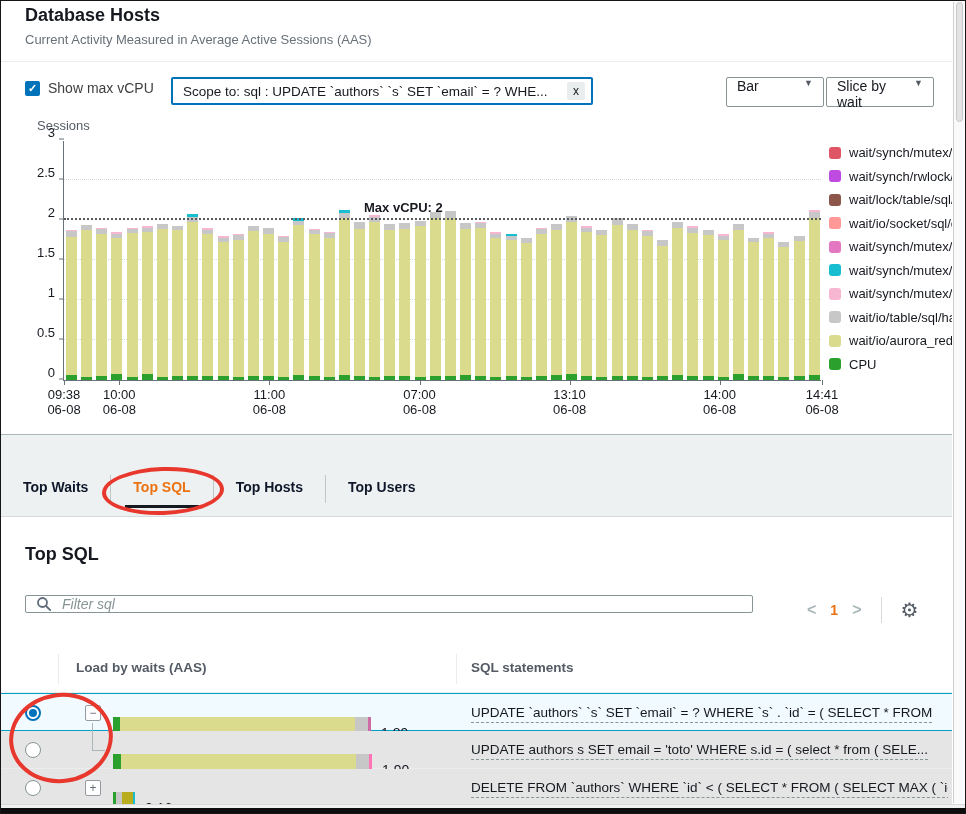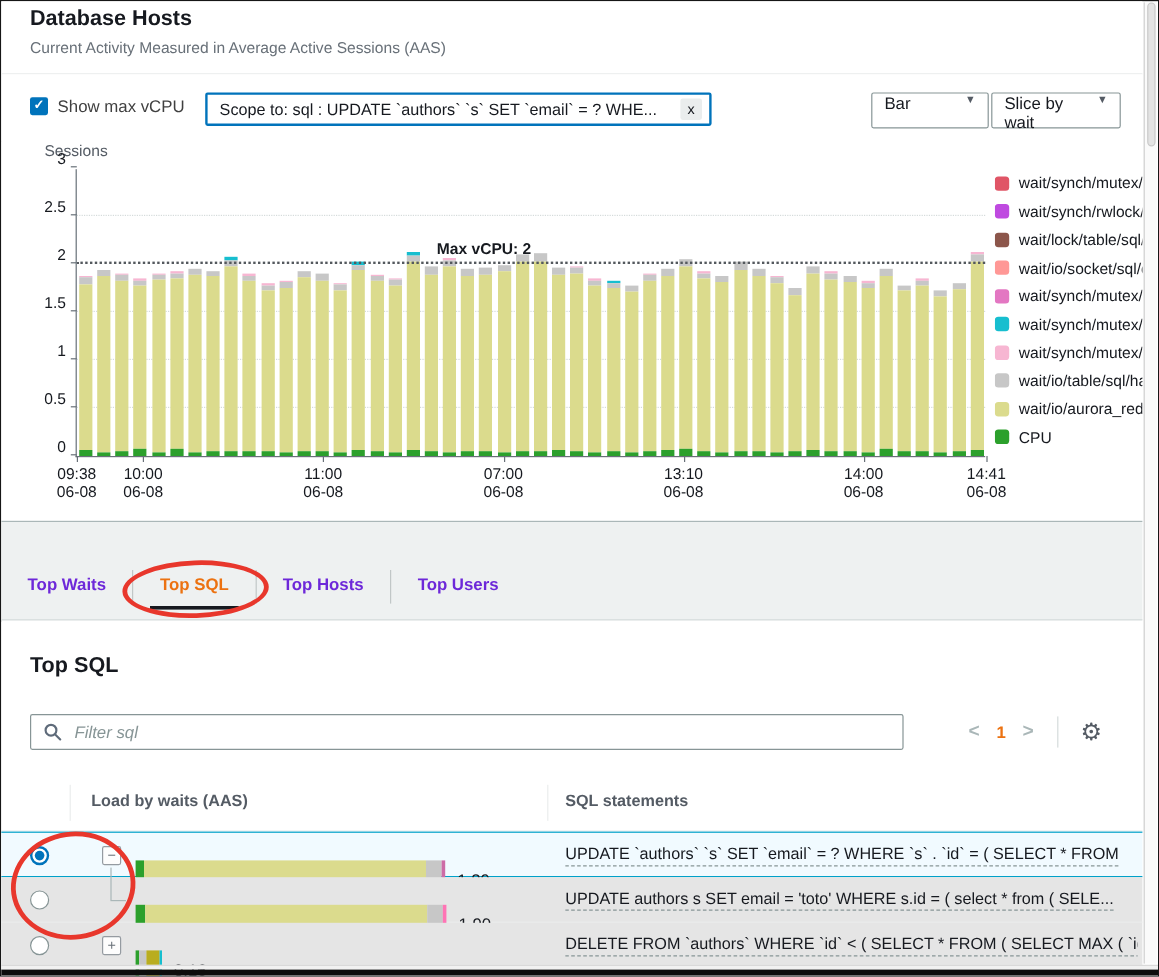--- a/index.html
+++ b/index.html
@@ -47,34 +47,34 @@
   .xtick-label { position:absolute; top:calc(100% + 7px); transform:translateX(-50%); font-size:13px; color:#16191f; text-align:center; line-height:15px; white-space:nowrap; }
   .legend { position:absolute; left:828px; top:23px; right:0; height:245px; overflow:hidden; }
   .legend-item { display:flex; align-items:center; gap:8px; height:23.5px; white-space:nowrap; }
   .legend-swatch { width:12px; height:12px; border-radius:3px; flex:0 0 12px; }
   .legend-label { font-size:13px; color:#16191f; }
 
   
   .panel-split { position:absolute; top:433px; left:0; right:13px; height:1px; background:#aab7b8; }
   .gray-band { position:absolute; top:434px; left:0; right:13px; height:82px; background:#eef1f1; border-bottom:1px solid #d5dbdb; }
   .tabs { position:absolute; left:0px; top:32px; display:flex; align-items:center; height:44px; }
-  .tab { position:relative; padding:0 22px; font-size:14px; font-weight:bold; color:#6d28d9; cursor:pointer; height:44px; line-height:40px; }
+  .tab { position:relative; padding:0 22px; font-size:14px; font-weight:bold; color:#0f172a; cursor:pointer; height:44px; line-height:40px; }
   .tab.active { color:#ec7211; }
   .tab.active .underline { position:absolute; left:14px; right:14px; bottom:3px; height:3px; background:#16191f; }
   .tab-sep { width:1px; height:28px; background:#c1c7c7; }
 
   
   .annot { position:absolute; border:4px solid #e8372c; border-radius:50%; background:transparent; z-index:50; pointer-events:none; }
   .annot.tab-annot { left:101px; top:466px; width:122px; height:48px; transform:rotate(-2deg); }
   .annot.row-annot { left:8px; top:692px; width:104px; height:90px; transform:rotate(-8deg); }
 
   
   .sql-card { position:absolute; top:517px; left:0; right:13px; bottom:9px; background:#fff; }
   .sql-heading { position:absolute; top:26px; left:24px; font-size:18px; font-weight:bold; color:#16191f; }
-  .filter-box { position:absolute; top:77px; left:24px; width:728px; height:30px; border:1px solid #879596; border-radius:2px; background:#fff; display:flex; align-items:center; padding:0 10px; gap:8px; }
+  .filter-box { position:absolute; top:77px; left:24px; width:728px; height:18px; border:1px solid #879596; border-radius:2px; background:#fff; display:flex; align-items:center; padding:0 10px; gap:8px; }
   .filter-box input { border:none; outline:none; flex:1; font-size:14px; color:#16191f; font-family:"Liberation Sans",sans-serif; background:transparent; }
   .filter-box input::placeholder { color:#879596; font-style:italic; }
   .pager { position:absolute; top:77px; left:806px; height:30px; display:flex; align-items:center; gap:14px; }
   .pager .chev { color:#aab7b8; font-size:16px; font-weight:bold; cursor:pointer; }
   .pager .pnum { color:#ec7211; font-size:14px; font-weight:bold; }
   .pager .sep { width:1px; height:26px; background:#d5dbdb; margin-left:6px; }
   .pager .gear { color:#545b64; font-size:20px; cursor:pointer; margin-left:4px; }
 
   
   .tbl-head { position:absolute; top:128px; left:0; right:0; height:47px; border-bottom:1px solid #eaeded; }

